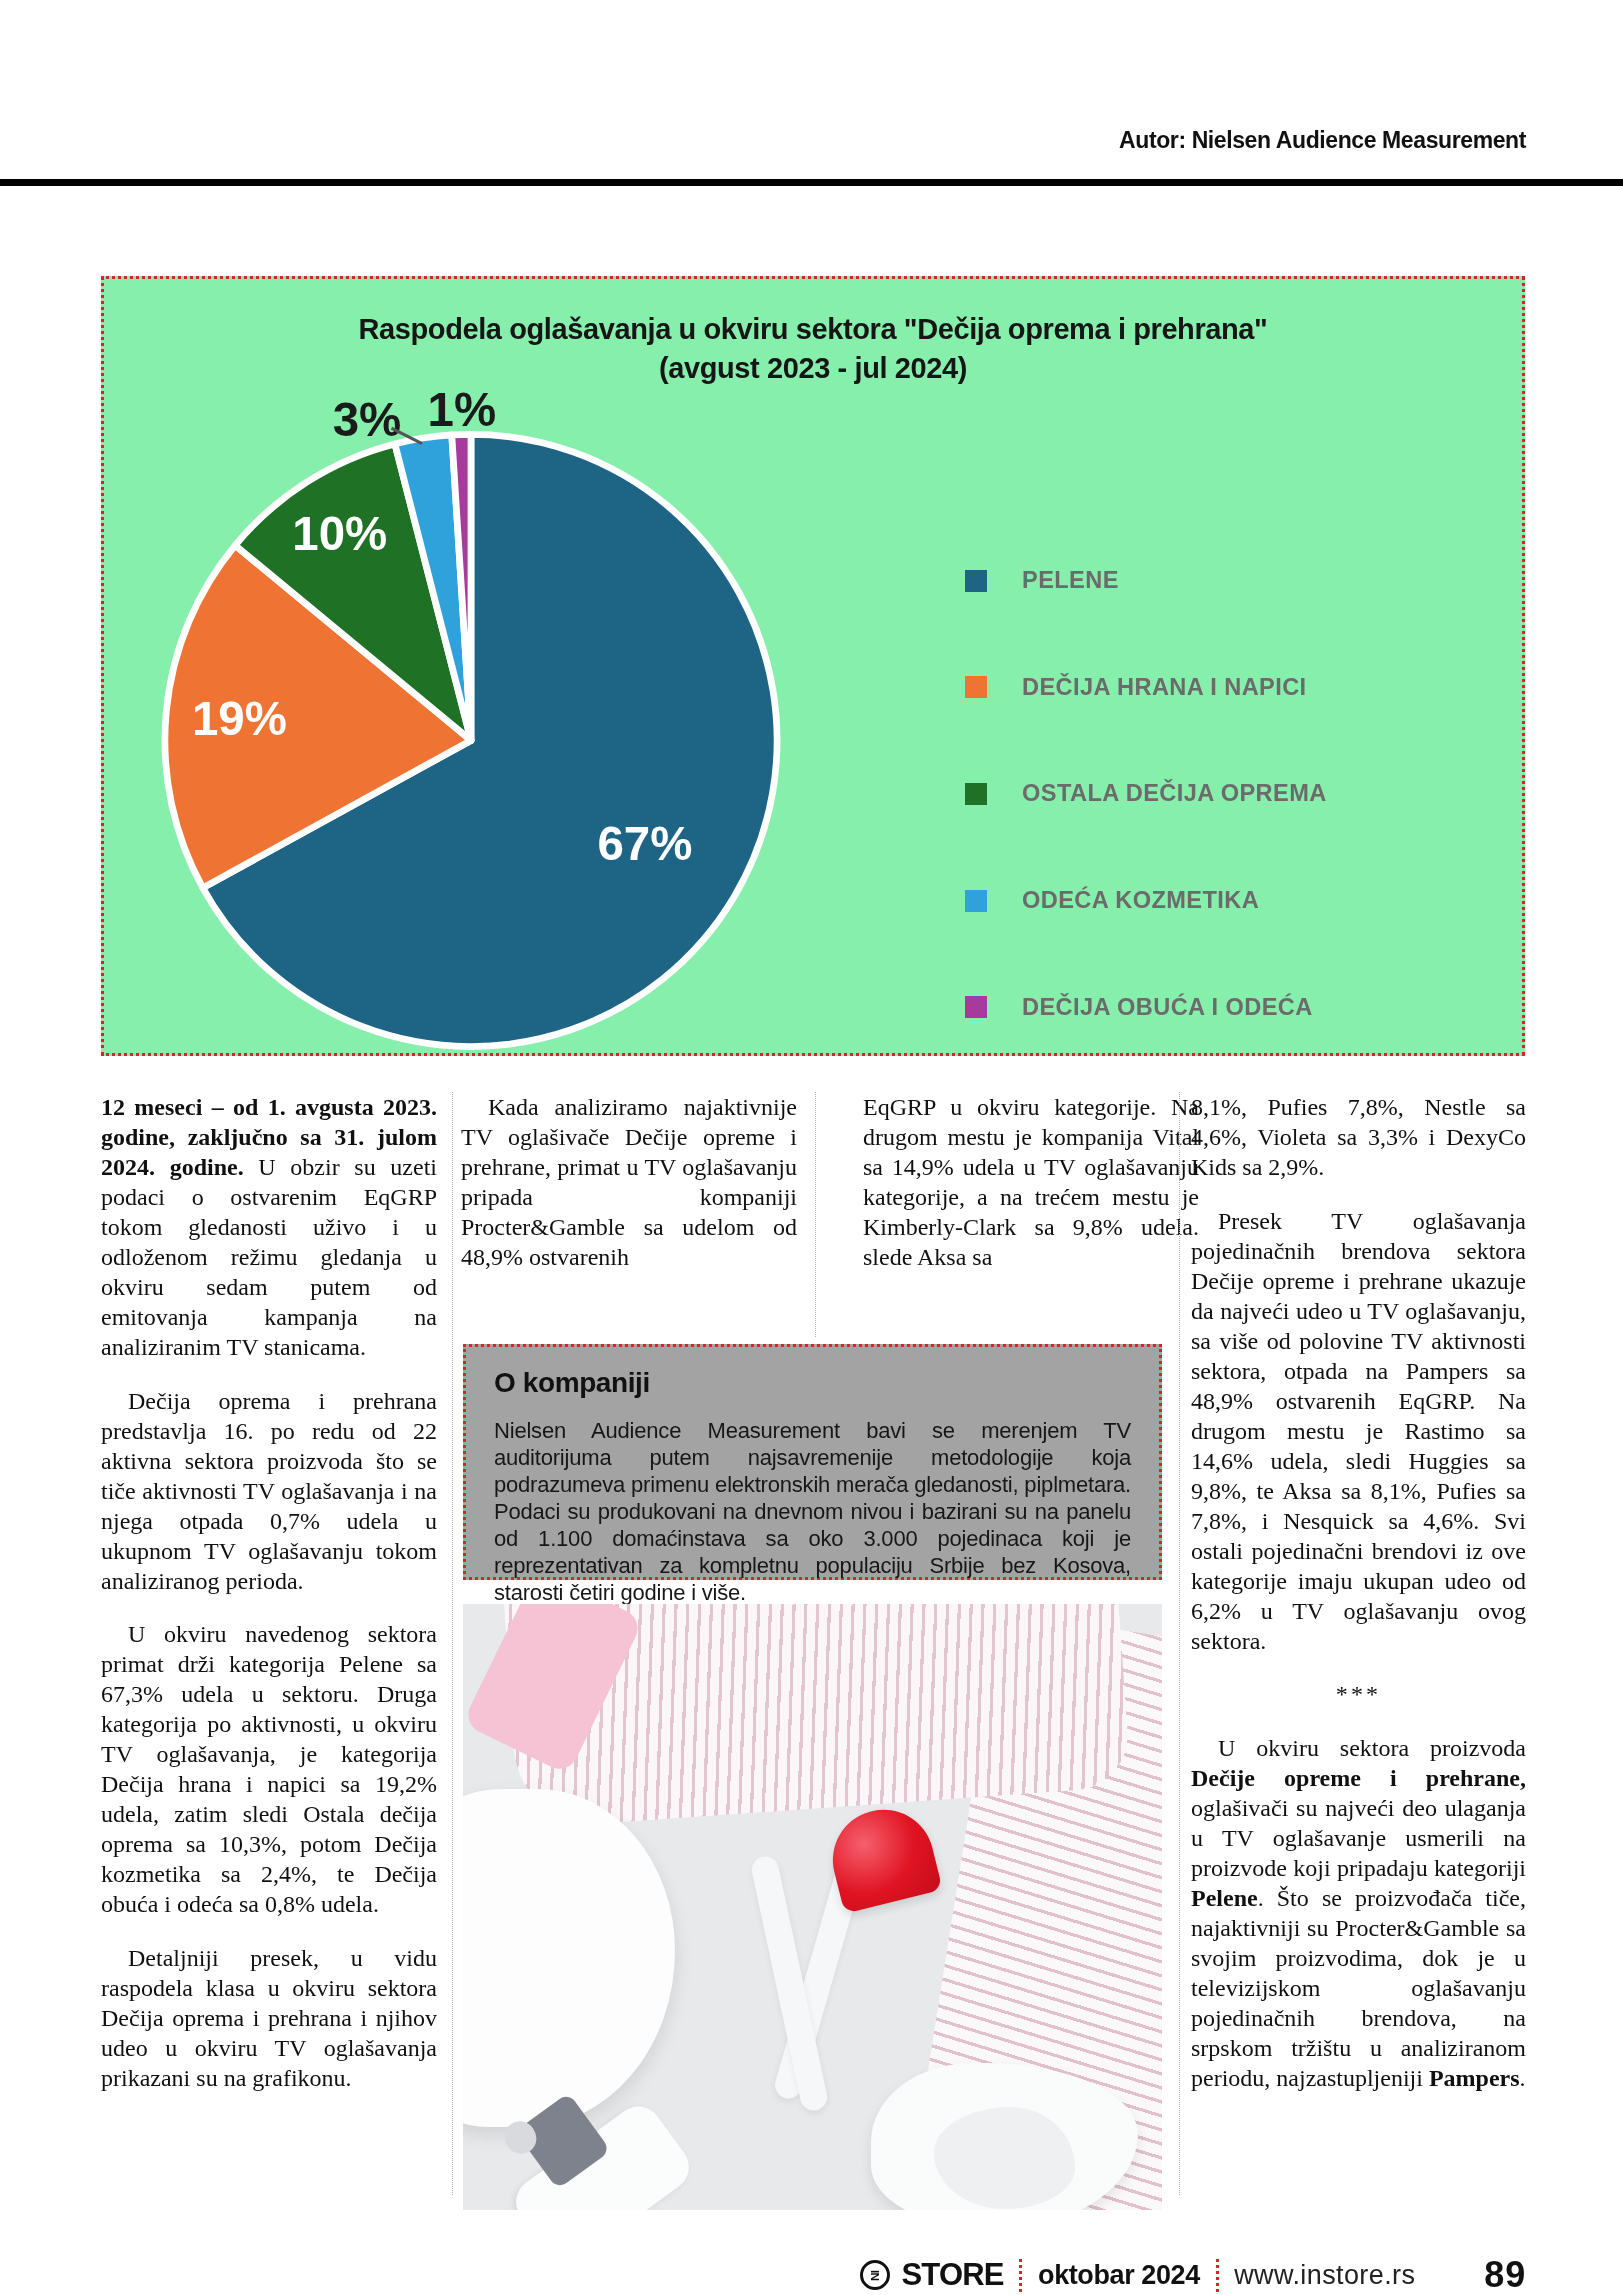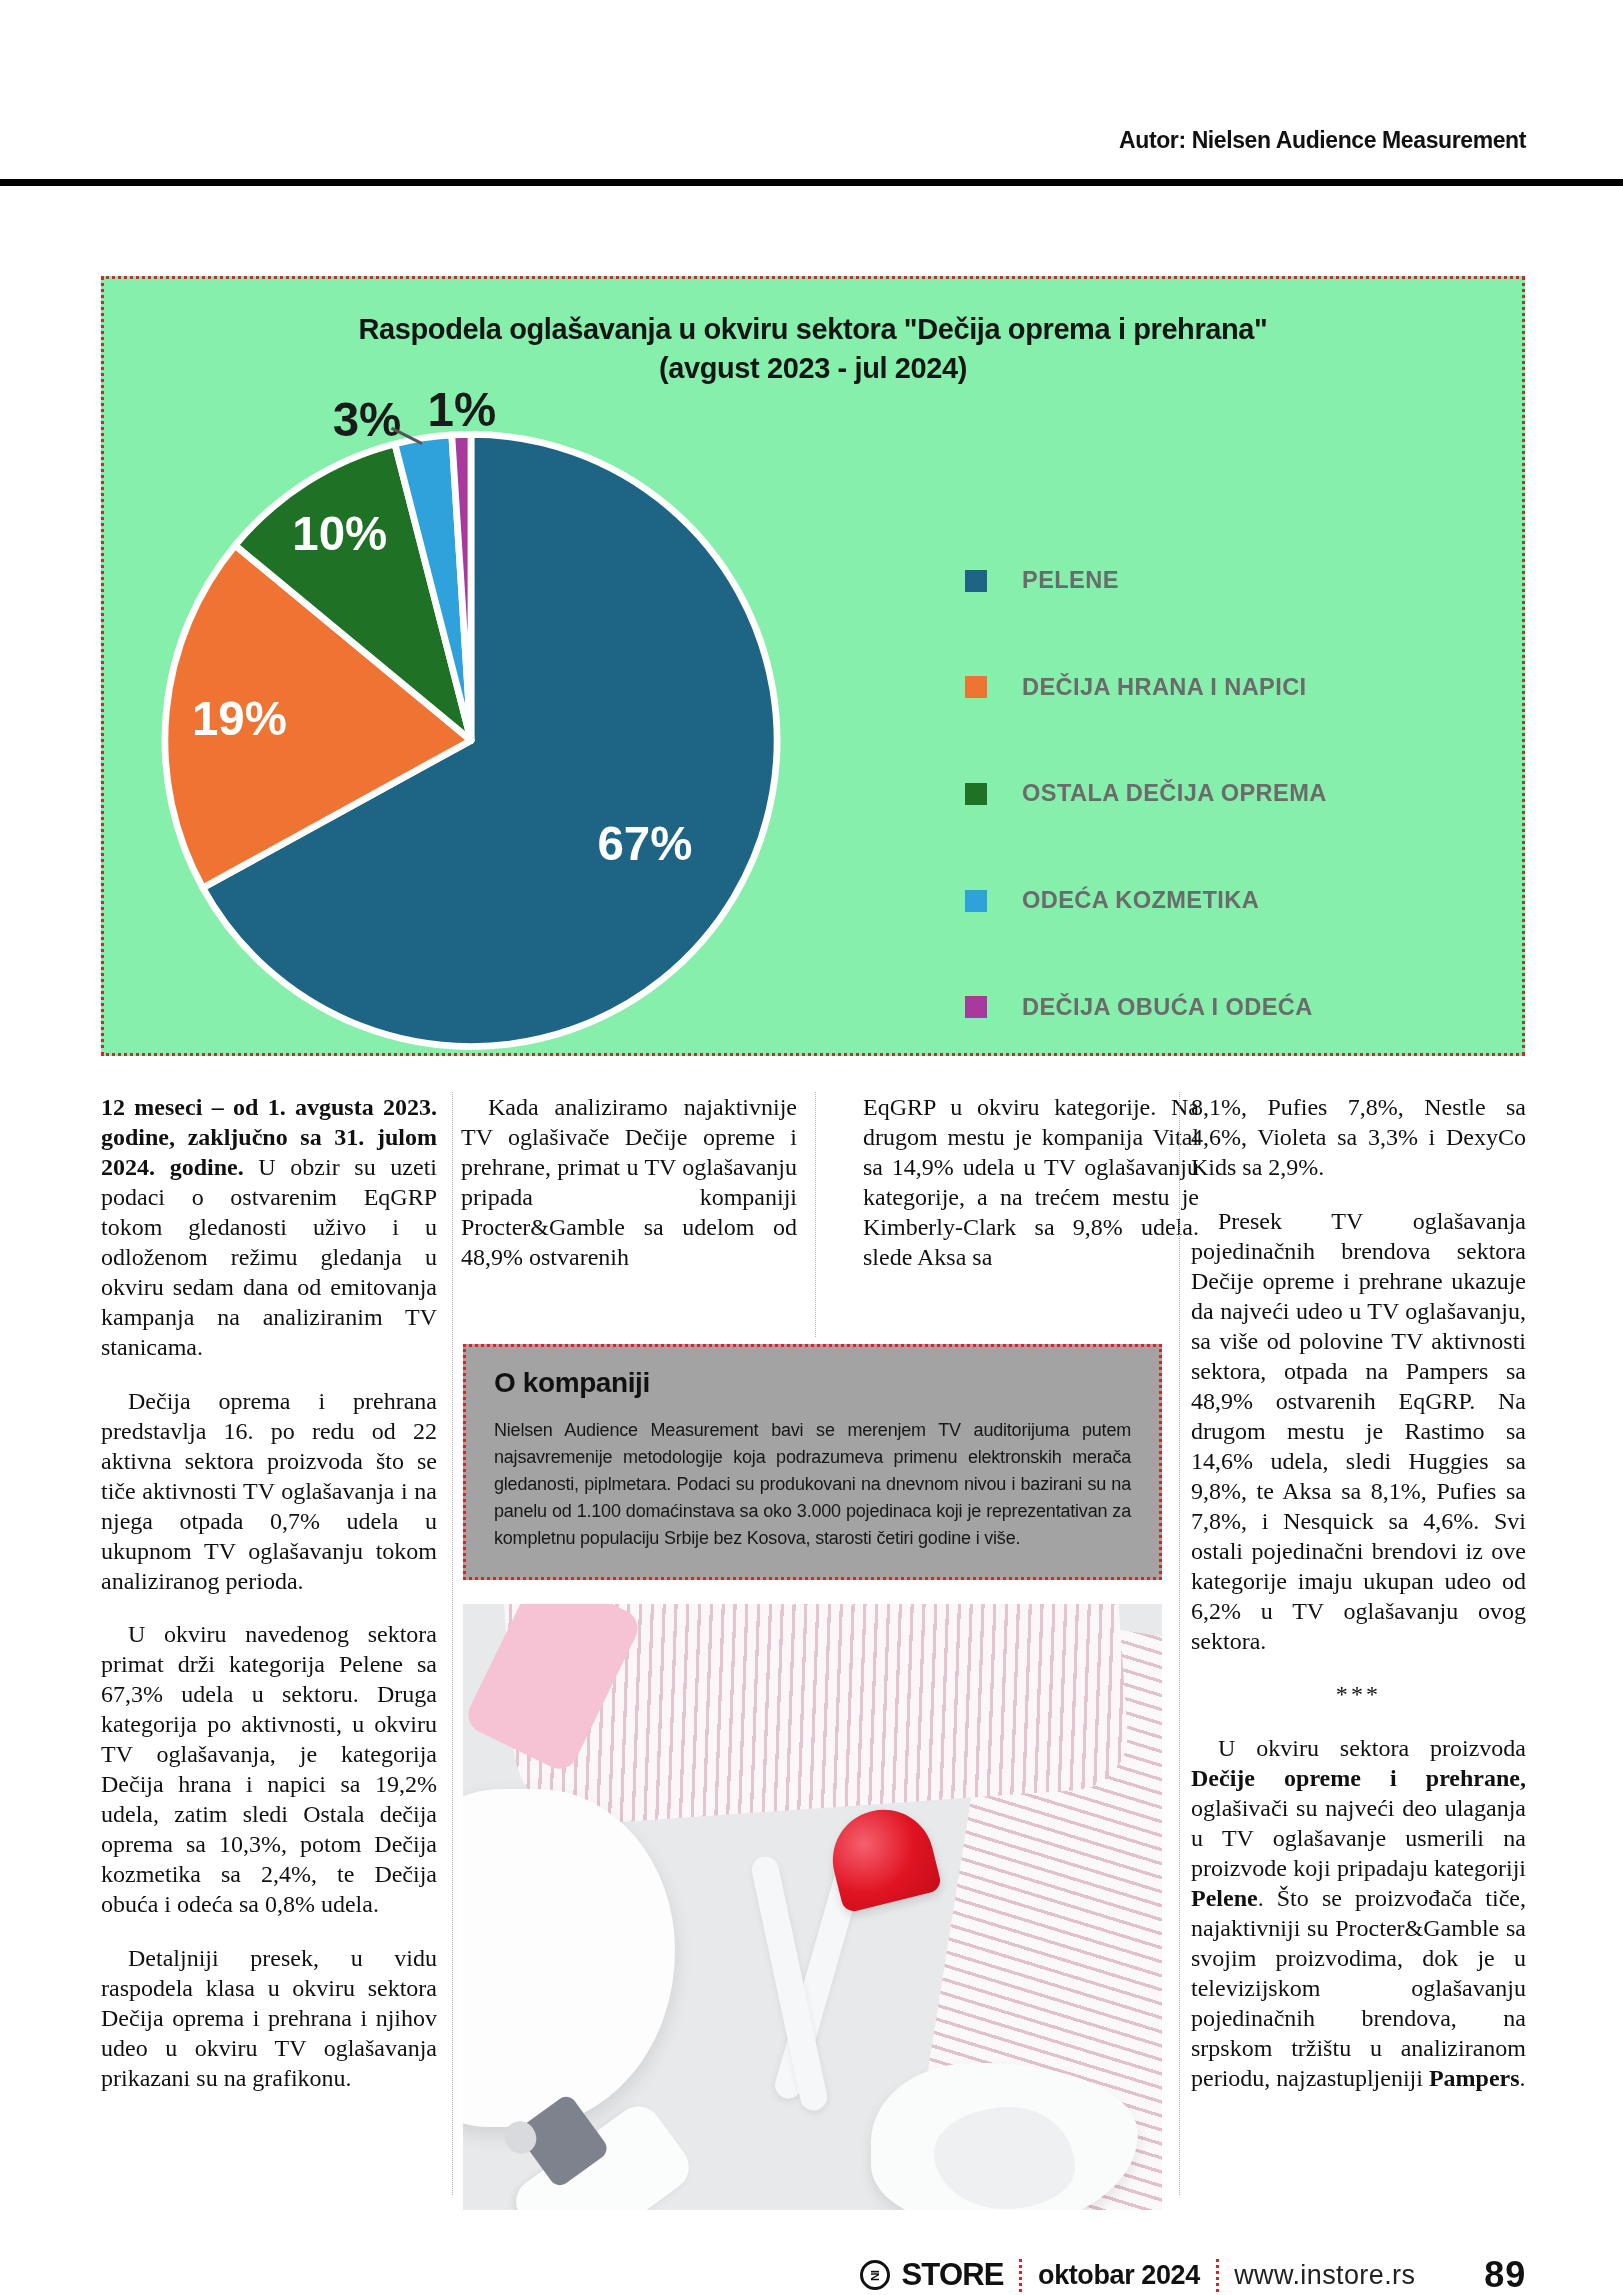--- a/index.html
+++ b/index.html
@@ -35,21 +35,21 @@
   .divider{position:absolute;width:0;border-left:1.6px dotted #b3b3b3;}
   .div1{left:452px;top:1092px;height:1103px;}
   .div2{left:815px;top:1092px;height:245px;}
   .div3{left:1179px;top:1092px;height:1103px;}
 
   
   .about-box{position:absolute;left:463px;top:1344px;width:699px;height:236px;box-sizing:border-box;
              border:3.9px dotted #D8232A;padding:20.4px 28px 14px;background:#a3a3a3;}
   .about-title{font-family:"Liberation Sans",sans-serif;font-weight:bold;font-size:28px;
                letter-spacing:-0.4px;color:#111;margin:0 0 17.3px 0;}
-  .about-body{font-family:"Liberation Sans",sans-serif;font-size:18px;line-height:27px;
+  .about-body{font-family:"Liberation Sans",sans-serif;font-size:22px;line-height:27px;
               letter-spacing:-0.2px;text-align:justify;color:#171717;margin:0;}
 
   
   .photo{position:absolute;left:463px;top:1604px;width:699px;height:606px;background:#E7E9EB;overflow:hidden;}
   .ph{position:absolute;}
   .ph-stripe-top{left:47px;top:-55px;width:613px;height:259px;
       background:repeating-linear-gradient(96deg,#fbf7f8 0 8.6px,#e3c5d1 8.6px 11.8px);
       transform:rotate(-4deg);border-radius:0 0 55px 79px;}
   .ph-cuff{left:31px;top:-19px;width:118px;height:173px;background:#f5c3d3;
       transform:rotate(26deg);border-radius:19px;}
@@ -134,21 +134,21 @@
         <span class="legend-label">ODEĆA KOZMETIKA</span>
       </li>
       <li>
         <span class="swatch" style="background: rgb(168, 58, 157);"></span>
         <span class="legend-label">DEČIJA OBUĆA I ODEĆA</span>
       </li>
     </ul>
   </div>
 
   <div class="col col1">
-    <p><b>12 meseci – od 1. avgusta 2023. godine, zaključno sa 31. julom 2024. godine.</b><span> U obzir su uzeti podaci o ostvarenim EqGRP tokom gledanosti uživo i u odloženom režimu gledanja u okviru sedam dana od emitovanja kampanja na analiziranim TV stanicama.</span></p>
+    <p><b>12 meseci – od 1. avgusta 2023. godine, zaključno sa 31. julom 2024. godine.</b><span> U obzir su uzeti podaci o ostvarenim EqGRP tokom gledanosti uživo i u odloženom režimu gledanja u okviru sedam putem od emitovanja kampanja na analiziranim TV stanicama.</span></p>
     <p class="indent">Dečija oprema i prehrana predstavlja 16. po redu od 22 aktivna sektora proizvoda što se tiče aktivnosti TV oglašavanja i na njega otpada 0,7% udela u ukupnom TV oglašavanju tokom analiziranog perioda.</p>
     <p class="indent">U okviru navedenog sektora primat drži kategorija Pelene sa 67,3% udela u sektoru. Druga kategorija po aktivnosti, u okviru TV oglašavanja, je kategorija Dečija hrana i napici sa 19,2% udela, zatim sledi Ostala dečija oprema sa 10,3%, potom Dečija kozmetika sa 2,4%, te Dečija obuća i odeća sa 0,8% udela.</p>
     <p class="indent">Detaljniji presek, u vidu raspodela klasa u okviru sektora Dečija oprema i prehrana i njihov udeo u okviru TV oglašavanja prikazani su na grafikonu.</p>
   </div>
 
   <div class="col col2">
     <p class="indent">Kada analiziramo najaktivnije TV oglašivače Dečije opreme i prehrane, primat u TV oglašavanju pripada kompaniji Procter&amp;Gamble sa udelom od 48,9% ostvarenih</p>
   </div>
 
   <div class="col col3">

